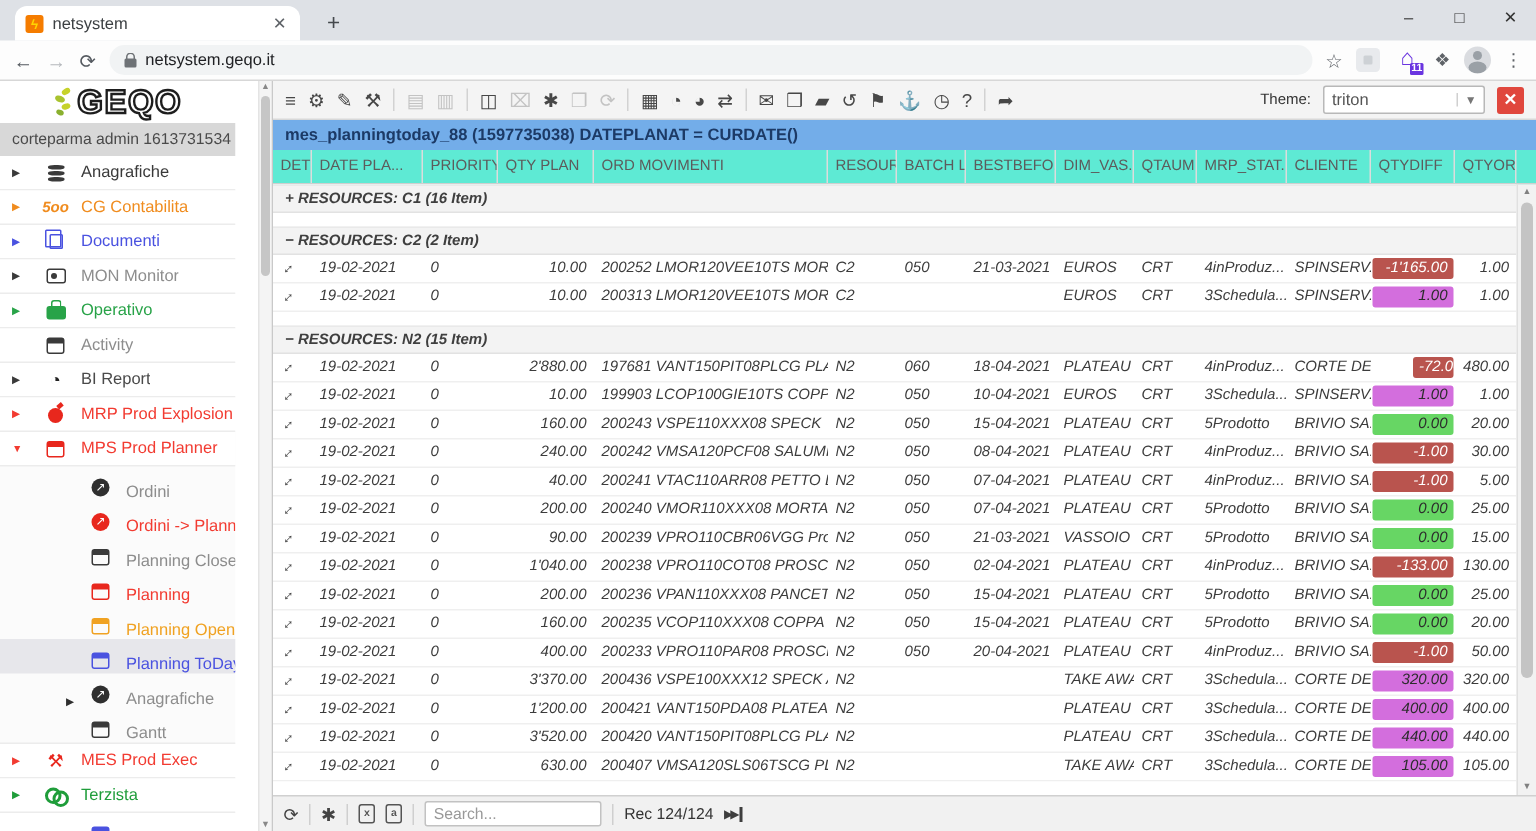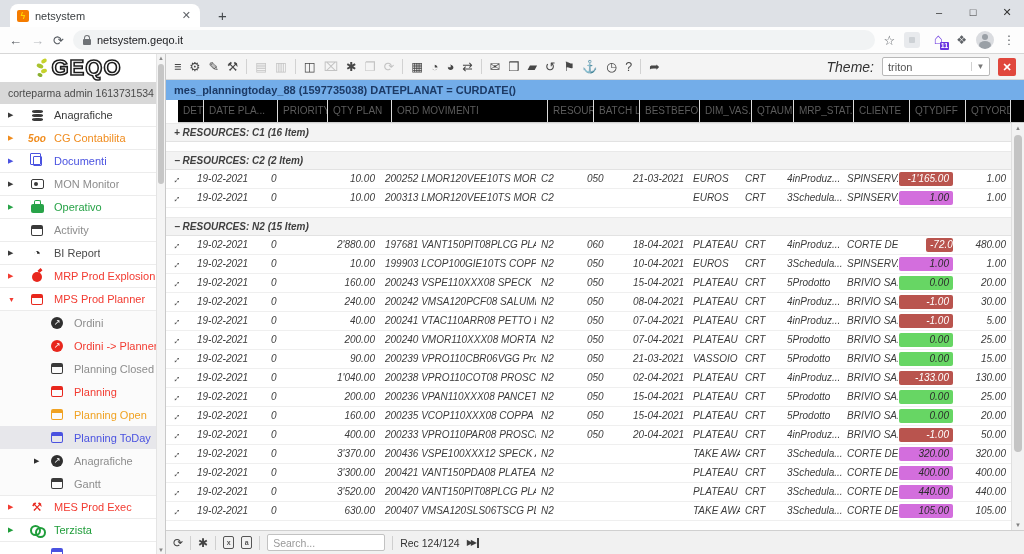--- a/index.html
+++ b/index.html
@@ -33,35 +33,35 @@
   .puzzle{color:#5f6368;font-size:12px;}
   .avatar{width:18px;height:18px;border-radius:50%;background:#dadce0;position:relative;overflow:hidden;}
   .avatar::before{content:"";position:absolute;left:6px;top:3px;width:6px;height:6px;border-radius:50%;background:#9aa0a6;}
   .avatar::after{content:"";position:absolute;left:3px;top:10px;width:12px;height:8px;border-radius:50%;background:#9aa0a6;}
   .kebab{color:#5f6368;font-size:12px;letter-spacing:0;}
 
   
   .app{display:flex;height:500px;}
 
   
-  .sidebar{width:166px;border-right:1px solid #c9c9c9;position:relative;background:#fff;overflow:hidden;}
+  .sidebar{width:182px;border-right:1px solid #c9c9c9;position:relative;background:#fff;overflow:hidden;}
   .side-inner{width:157px;height:100%;overflow:hidden;}
   .logo{height:28px;display:flex;align-items:center;justify-content:center;gap:2px;}
   .logo-leaf{display:inline-block;}
   .logo-text{font-size:22px;font-weight:bold;letter-spacing:1px;color:#fff;
     -webkit-text-stroke:1.6px #1d1d1d;line-height:26px;}
   .userbar{height:22px;background:#d8d8d8;font-size:10.5px;color:#4a4a4a;line-height:22px;padding-left:8px;
     white-space:nowrap;overflow:hidden;}
   .menu{font-size:11px;}
   .mi{display:flex;align-items:center;height:23px;border-bottom:1px solid #ececec;position:relative;background:#fff;}
   .mi .arr{width:12px;margin-left:8px;font-size:7px;flex:0 0 12px;text-align:left;}
   .mi .icb{width:18px;margin-left:8px;flex:0 0 18px;display:flex;justify-content:center;align-items:center;height:18px;}
   .mi .lbl{margin-left:8px;white-space:nowrap;overflow:hidden;}
   .subwrap{background:#fbfbfb;border-bottom:1px solid #ececec;}
-  .mi.sub{border-bottom:none;background:transparent;padding-left:34px;}
+  .mi.sub{border-bottom:none;background:transparent;padding-left:44px;align-items:flex-end;}
   .mi.sub .arr{margin-left:0;}
   .mi.sub .icb{margin-left:2px;}
   .mi.sel{background:#e7e7eb;}
   .mi.partial{border-bottom:none;}
   .sscroll{position:absolute;top:0;right:0;width:9px;height:100%;background:#f4f4f4;border-left:1px solid #e4e4e4;}
   .sscroll .up{position:absolute;top:1px;left:0;width:8px;text-align:center;font-size:6px;color:#888;}
   .sscroll .dn{position:absolute;bottom:1px;left:0;width:8px;text-align:center;font-size:6px;color:#888;}
   .sscroll .thumb{position:absolute;top:10px;left:1px;width:6px;height:120px;background:#c6c6c6;border-radius:3px;}
 
   
@@ -85,32 +85,32 @@
   .ic-5oo{font-style:italic;font-weight:bold;font-size:10px;}
   .ic-gavel,.ic-dash{font-size:12px;line-height:13px;}
 
   
   .main{flex:1;display:flex;flex-direction:column;background:#fff;min-width:0;}
   .toolbar{height:26px;background:#f4f4f4;border-bottom:1px solid #d8d8d8;display:flex;align-items:center;padding:0 8px;gap:8px;}
   .tb-btn{font-size:12.5px;color:#474747;line-height:26px;}
   .tb-btn.dim{color:#c3c3c3;}
   .tb-sep{width:1px;height:15px;background:#d2d2d2;}
   .tb-spacer{flex:1;}
-  .theme-lbl{font-size:14px;color:#333;font-style:italic;}
+  .theme-lbl{font-size:10px;color:#333;}
   .theme-sel{width:108px;height:19px;background:#fff;border:1px solid #b8b8b8;border-radius:2px;display:flex;align-items:center;}
   .theme-sel .val{flex:1;font-size:11px;color:#555;padding-left:5px;}
   .theme-sel .caret{width:18px;border-left:1px solid #d0d0d0;text-align:center;font-size:8px;color:#777;}
   .theme-close{width:18px;height:18px;background:#e0473d;border-radius:2px;color:#fff;font-size:11px;font-weight:bold;
     line-height:18px;text-align:center;}
 
   .titlebar{height:20px;background:#73ade9;color:#1c3a66;font-size:11px;font-weight:bold;line-height:20px;
     padding-left:8px;white-space:nowrap;overflow:hidden;}
 
   .gridcols{display:grid;grid-template-columns:26px 74px 50px 64px 156px 46px 46px 60px 52px 42px 60px 56px 56px minmax(0,1fr);}
-  .gh{height:23px;background:#000000;border-bottom:1px solid #cfcfcf;padding-right:13px;margin-left:12px;}
+  .gh{height:23px;background:#5eead4;border-bottom:1px solid #cfcfcf;padding-right:13px;}
   .gh .hc{font-size:10px;color:#5c5c5c;line-height:22px;padding:0 5px;border-right:1px solid #dcdcdc;
     white-space:nowrap;overflow:hidden;}
 
   .grid-body{flex:1;display:flex;min-height:0;font-style:italic;}
   .grid-rows{flex:1;overflow:hidden;background:#fff;min-width:0;}
   .group-row{height:19px;line-height:18px;background:#f3f3f3;border-bottom:1px solid #e2e2e2;border-top:1px solid #e9e9e9;
     font-size:10px;font-weight:bold;color:#3f3f3f;padding-left:8px;white-space:nowrap;overflow:hidden;}
   .group-gap{height:9px;background:#fff;}
   .row{height:19px;border-bottom:1px solid #efefef;font-size:10px;color:#3c3c3c;}
   .row .cell{line-height:18px;padding:0 5px;white-space:nowrap;overflow:hidden;}
@@ -618,21 +618,21 @@
             <div class="cell">CORTE DE...</div>
             <div class="cell" style="padding: 0px;">
               <span class="chip" style="background: rgb(211, 110, 221); color: rgb(44, 44, 44);">320.00</span>
             </div>
             <div class="cell r">320.00</div>
           </div>
           <div class="row gridcols">
             <div class="cell"><span class="diag">↔</span></div>
             <div class="cell">19-02-2021</div>
             <div class="cell">0</div>
-            <div class="cell r">3'300.00</div>
+            <div class="cell r">1'200.00</div>
             <div class="cell">200421 VANT150PDA08 PLATEAU DEG...</div>
             <div class="cell">N2</div>
             <div class="cell"></div>
             <div class="cell"></div>
             <div class="cell">PLATEAU</div>
             <div class="cell">CRT</div>
             <div class="cell">3Schedula...</div>
             <div class="cell">CORTE DE...</div>
             <div class="cell" style="padding: 0px;">
               <span class="chip" style="background: rgb(211, 110, 221); color: rgb(44, 44, 44);">400.00</span>

